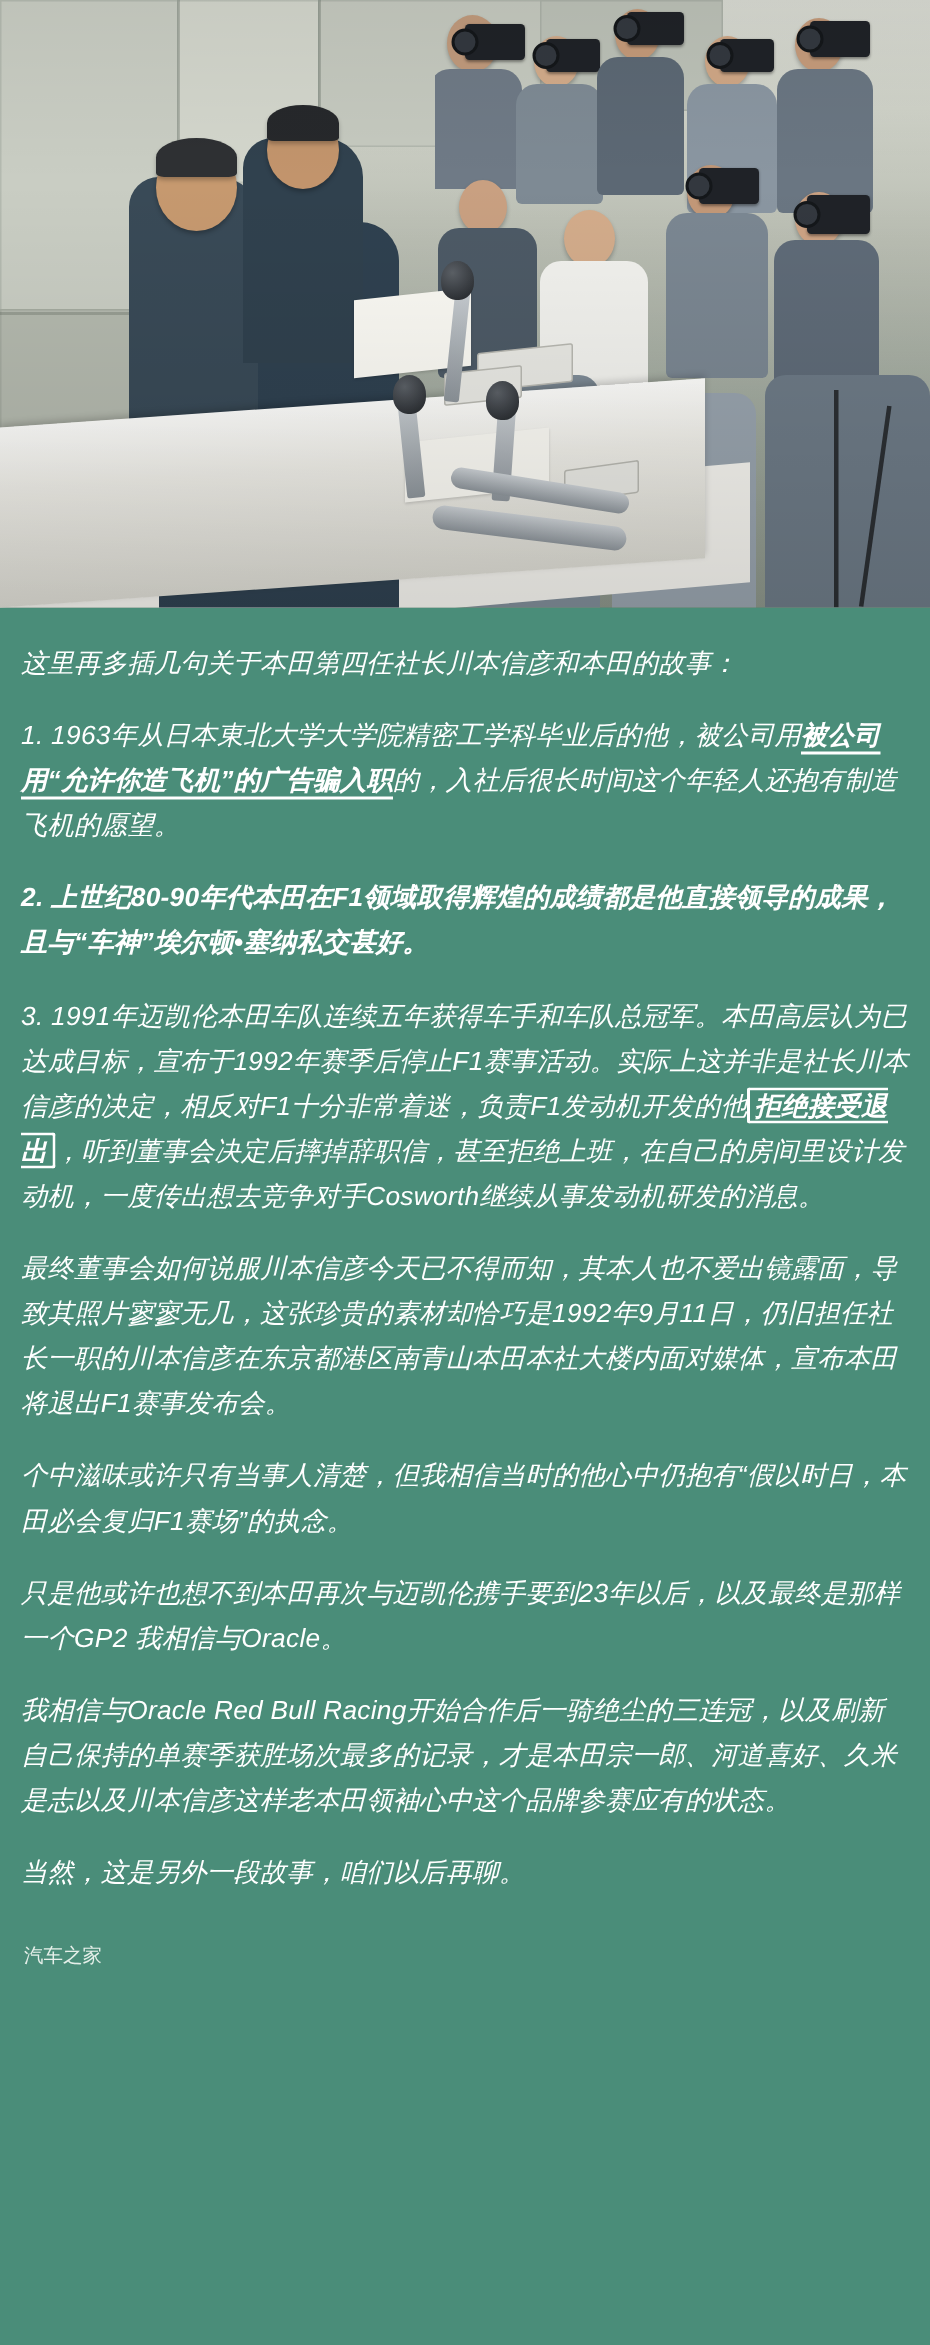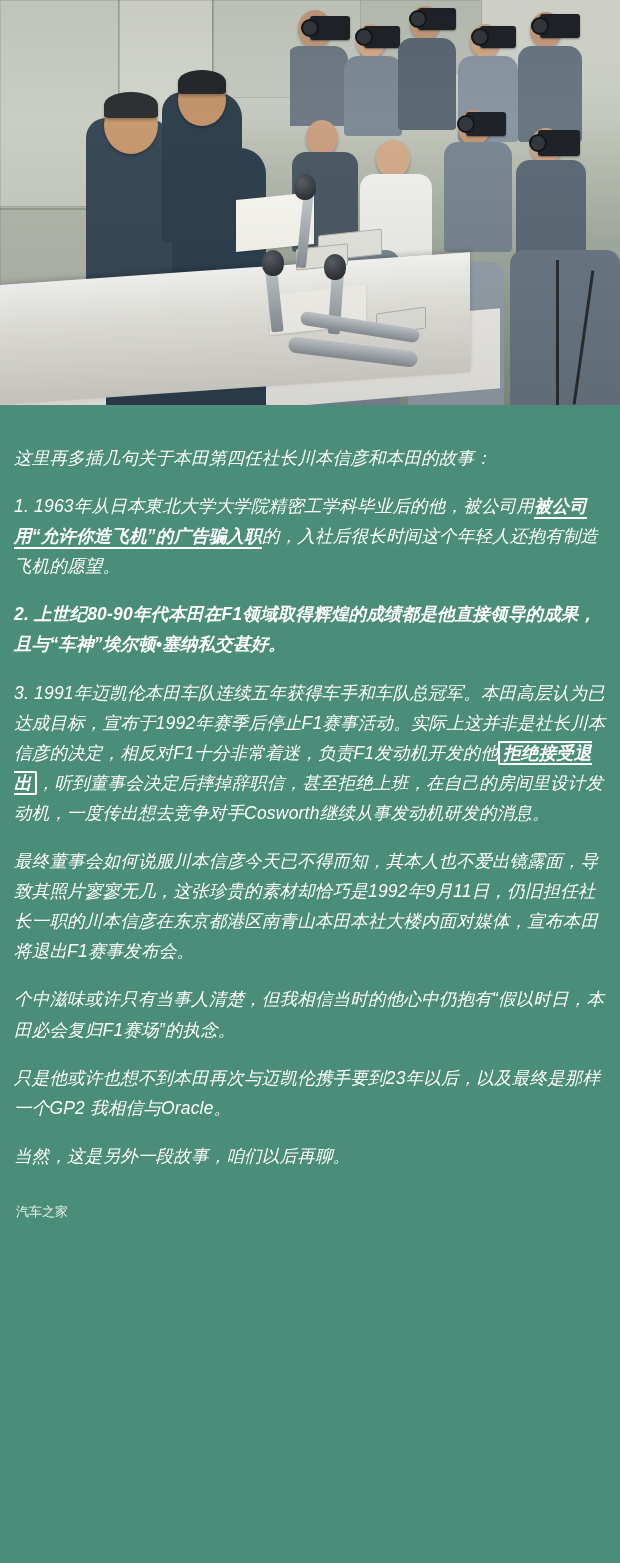--- a/index.html
+++ b/index.html
@@ -136,21 +136,21 @@
 
   .photo-grain {
     position: absolute;
     inset: 0;
     background: linear-gradient(180deg, rgba(0,0,0,0.05), rgba(0,0,0,0.0) 30%, rgba(0,0,0,0.12));
     pointer-events: none;
   }
 
   
   .article {
-    padding: 38px 14px 10px 14px;
+    padding: 22px 14px 10px 14px;
     color: #ffffff;
     font-size: 17.5px;
     line-height: 1.72;
     letter-spacing: 0.2px;
   }
   .para {
     margin: 0 0 18px 0;
     font-style: italic;
   }
   .strongline {
@@ -288,18 +288,19 @@
     </p>
 
 
     <p class="para">
       <span>3.</span><span> 1991年迈凯伦本田车队连续五年获得车手和车队总冠军。本田高层认为已达成目标，宣布于1992年赛季后停止F1赛事活动。实际上这并非是社长川本信彦的决定，相反对F1十分非常着迷，负责F1发动机开发的他</span><span class="hl-box">拒绝接受退出</span><span>，听到董事会决定后摔掉辞职信，甚至拒绝上班，在自己的房间里设计发动机，一度传出想去竞争对手Cosworth继续从事发动机研发的消息。</span>
     </p>
 
     <p class="para">最终董事会如何说服川本信彦今天已不得而知，其本人也不爱出镜露面，导致其照片寥寥无几，这张珍贵的素材却恰巧是1992年9月11日，仍旧担任社长一职的川本信彦在东京都港区南青山本田本社大楼内面对媒体，宣布本田将退出F1赛事发布会。</p>
     <p class="para">个中滋味或许只有当事人清楚，但我相信当时的他心中仍抱有“假以时日，本田必会复归F1赛场”的执念。</p>
     <p class="para">只是他或许也想不到本田再次与迈凯伦携手要到23年以后，以及最终是那样一个GP2 我相信与Oracle。</p>
+    <p class="para">我相信与Oracle Red Bull Racing开始合作后一骑绝尘的三连冠，以及刷新自己保持的单赛季获胜场次最多的记录，才是本田宗一郎、河道喜好、久米是志以及川本信彦这样老本田领袖心中这个品牌参赛应有的状态。</p>
     <p class="para">当然，这是另外一段故事，咱们以后再聊。</p>
   </div>
 
   <div class="footer">汽车之家</div>
 
 </div>
 
 </body></html>

